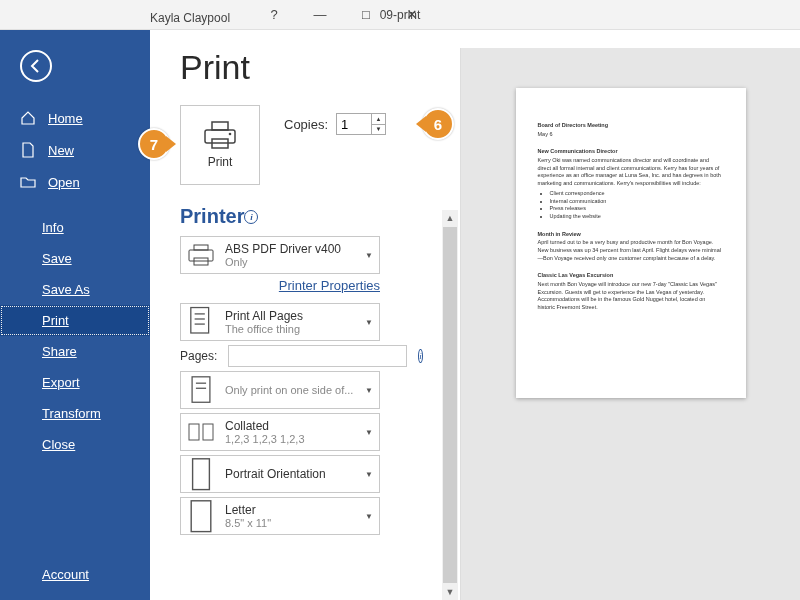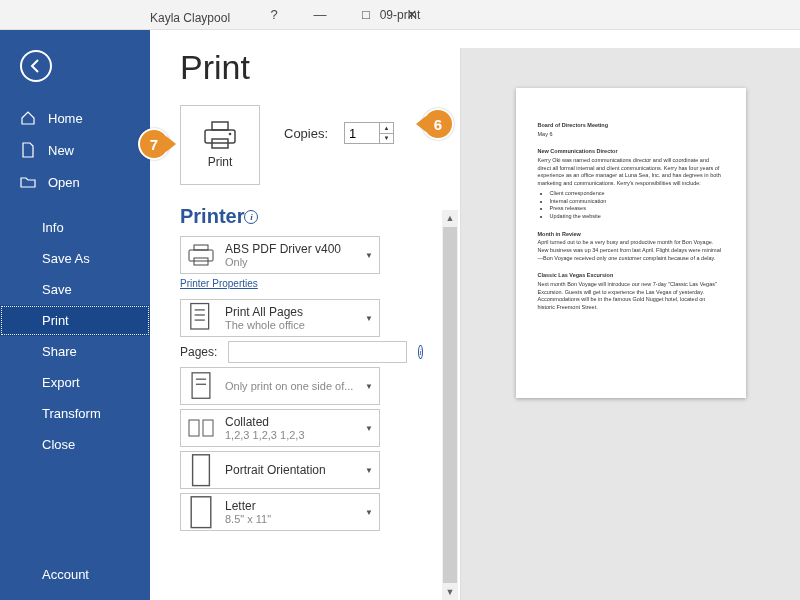--- a/index.html
+++ b/index.html
@@ -3,53 +3,53 @@
 <meta charset="utf-8">
 <style>
 * { box-sizing: border-box; margin: 0; padding: 0; font-family: "Segoe UI", Arial, sans-serif; }
 body { width: 800px; height: 600px; overflow: hidden; background: #fff; }
 .titlebar { height: 30px; background: #f3f3f3; display: flex; align-items: center; justify-content: space-between; padding: 0 8px 0 150px; border-bottom: 1px solid #e0e0e0; font-size: 12px; color: #444; }
 .titlebar-center { position: absolute; left: 50%; transform: translateX(-50%); }
 .titlebar-right { display: flex; align-items: flex-end; gap: 18px; }
 .titlebar-user { margin-right: 12px; }
 .win-btn { width: 28px; height: 20px; display: inline-flex; align-items: center; justify-content: center; cursor: pointer; font-size: 13px; }
 .app { display: flex; height: 570px; }
-.sidebar { width: 150px; background: #2b579a; color: #fff; display: flex; flex-direction: column; padding-top: 20px; }
+.sidebar { width: 150px; background: #2b579a; color: #fff; display: flex; flex-direction: column; padding-top: 20px; text-decoration: underline; }
 .back-circle { width: 32px; height: 32px; border: 2px solid #fff; border-radius: 50%; margin-left: 20px; margin-bottom: 20px; display: flex; align-items: center; justify-content: center; cursor: pointer; }
 .back-circle svg { width: 16px; height: 16px; }
 .nav-item { display: flex; align-items: center; gap: 12px; padding: 8px 20px; font-size: 13px; cursor: pointer; }
 .nav-item.noicon { padding-left: 42px; }
 .nav-item.selected { background: #19478a; outline: 1px dotted #eee; outline-offset: -2px; }
 .nav-sep { height: 14px; }
 .nav-bottom { margin-top: auto; margin-bottom: 10px; }
 .nav-icon { width: 16px; height: 16px; display: inline-flex; align-items: center; justify-content: center; }
 .main { flex: 1; background: #fff; padding: 18px 0 0 30px; position: relative; display: flex; }
 .main-left { width: 280px; }
 .main-right { flex: 1; background: #e6e6e6; margin-left: 0; position: relative; border-left: 1px solid #ddd; display: flex; align-items: flex-start; justify-content: center; padding-top: 40px; }
 .scroll-arrow { width: 16px; height: 16px; display: flex; align-items: center; justify-content: center; font-size: 9px; color: #666; cursor: pointer; background: #f0f0f0; }
 .h1 { font-size: 34px; font-weight: 300; color: #2a2a2a; margin-bottom: 18px; }
 .print-row { display: flex; align-items: flex-start; gap: 24px; margin-bottom: 20px; position: relative; }
 .print-btn { width: 80px; height: 80px; border: 1px solid #c8c8c8; display: flex; flex-direction: column; align-items: center; justify-content: center; gap: 6px; cursor: pointer; }
 .print-btn-icon { width: 34px; height: 28px; }
 .print-btn-label { font-size: 12px; color: #333; }
-.copies-wrap { display: flex; align-items: center; gap: 16px; margin-top: 17px; }
+.copies-wrap { display: flex; align-items: center; gap: 8px; margin-top: 8px; }
 .copies-label { font-size: 13px; color: #333; }
 .copies-input { width: 50px; height: 22px; border: 1px solid #a9a9a9; font-size: 13px; padding: 0 4px; display: flex; align-items: center; position: relative; }
 .spinner { position: absolute; right: 0; top: 0; width: 14px; height: 100%; border-left: 1px solid #a9a9a9; display: flex; flex-direction: column; }
 .spinner div { flex: 1; display: flex; align-items: center; justify-content: center; font-size: 6px; cursor: pointer; color: #333; }
 .spinner div:first-child { border-bottom: 1px solid #a9a9a9; }
 .section-h { font-size: 20px; font-weight: 700; color: #2b579a; margin-bottom: 8px; display: flex; align-items: center; width: 200px; }
 .info-icon { width: 14px; height: 14px; border: 1px solid #2b579a; border-radius: 50%; display: inline-flex; align-items: center; justify-content: center; font-size: 9px; color: #2b579a; font-style: italic; font-family: Georgia, serif; }
 .setting-box { width: 200px; border: 1px solid #c8c8c8; padding: 5px 6px; display: flex; align-items: center; gap: 10px; margin-bottom: 4px; cursor: pointer; position: relative; background: #fff; }
 .setting-icon { width: 28px; height: 26px; flex-shrink: 0; display: flex; align-items: center; justify-content: center; }
 .setting-text { flex: 1; overflow: hidden; }
 .setting-title { font-size: 12px; color: #333; white-space: nowrap; overflow: hidden; text-overflow: ellipsis; }
 .setting-sub { font-size: 11px; color: #888; white-space: nowrap; overflow: hidden; text-overflow: ellipsis; }
 .chevron { position: absolute; right: 6px; top: 50%; transform: translateY(-50%); font-size: 8px; color: #555; }
-.link { color: #2b579a; text-decoration: underline; font-size: 10px; cursor: pointer; display: block; text-align: left; width: 200px; margin: 4px 0 10px 0; }
+.link { color: #2b579a; text-decoration: underline; font-size: 13px; cursor: pointer; display: block; text-align: right; width: 200px; margin: 4px 0 10px 0; }
 .pages-row { display: flex; align-items: center; width: 200px; margin-bottom: 4px; gap: 11px; }
 .pages-label { font-size: 12px; color: #333; width: 40px; }
 .pages-input { flex: 1; height: 22px; border: 1px solid #c8c8c8; }
 .callout { position: absolute; width: 32px; height: 32px; background: #e8912c; border-radius: 50%; display: flex; align-items: center; justify-content: center; color: #fff; font-weight: bold; font-size: 15px; border: 2px solid #fff; box-shadow: 0 0 2px rgba(0,0,0,0.3); }
 .callout-6 { top: 108px; left: 422px; }
 .callout-7 { top: 128px; left: 138px; }
 .callout::before { content: ""; position: absolute; width: 0; height: 0; border-top: 8px solid transparent; border-bottom: 8px solid transparent; }
 .callout-6::before { left: -8px; border-right: 10px solid #e8912c; }
 .callout-7::before { right: -8px; border-left: 10px solid #e8912c; }
 .preview-page { width: 230px; height: 310px; background: #fff; box-shadow: 0 1px 4px rgba(0,0,0,0.3); padding: 24px 22px; font-size: 5.5px; color: #333; line-height: 1.4; }
@@ -101,24 +101,24 @@
             <path d="M1 4 H6 L8 6 H15 V13 H1 Z" stroke="#fff" stroke-width="1.2" fill="none"></path>
           </svg>
         </span>
       <span>Open</span>
     </div>
     <div class="nav-sep"></div>
     <div class="nav-item noicon">
         <span>Info</span>
       </div>
     <div class="nav-item noicon">
+        <span>Save</span>
+      </div>
+    <div class="nav-item noicon">
         <span>Save As</span>
-      </div>
-    <div class="nav-item noicon">
-        <span>Save</span>
       </div>
     <div class="nav-item noicon selected">
         <span>Print</span>
       </div>
     <div class="nav-item noicon">
         <span>Share</span>
       </div>
     <div class="nav-item noicon">
         <span>Export</span>
       </div>
@@ -185,21 +185,21 @@
         <span class="setting-icon">
             <svg viewBox="0 0 22 26">
               <rect x="3" y="2" width="14" height="20" stroke="#555" fill="none"></rect>
               <line x1="6" y1="7" x2="14" y2="7" stroke="#555"></line>
               <line x1="6" y1="11" x2="14" y2="11" stroke="#555"></line>
               <line x1="6" y1="15" x2="14" y2="15" stroke="#555"></line>
             </svg>
           </span>
         <div class="setting-text">
           <div class="setting-title">Print All Pages</div>
-          <div class="setting-sub">The whole office</div>
+          <div class="setting-sub">The office thing</div>
         </div>
         <span class="chevron">▼</span>
       </div>
 
       <div class="pages-row">
         <span class="pages-label">Pages:</span>
         <input class="pages-input" style="">
         <span class="info-icon">i</span>
       </div>
 

